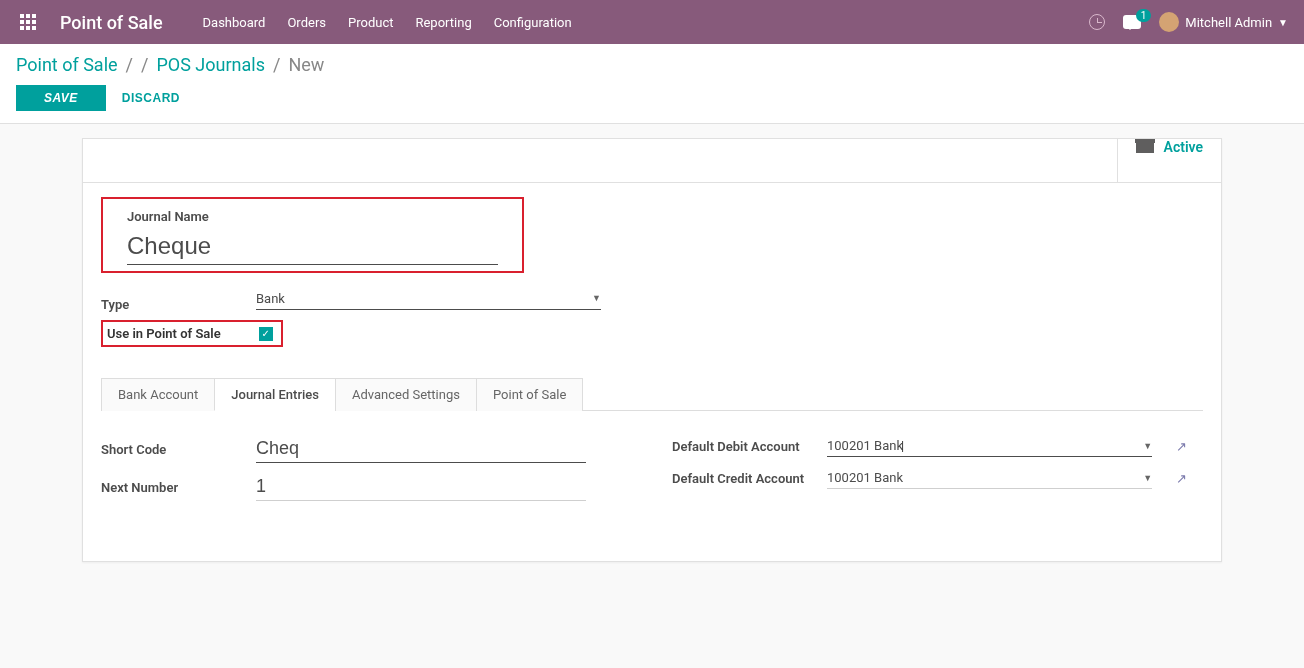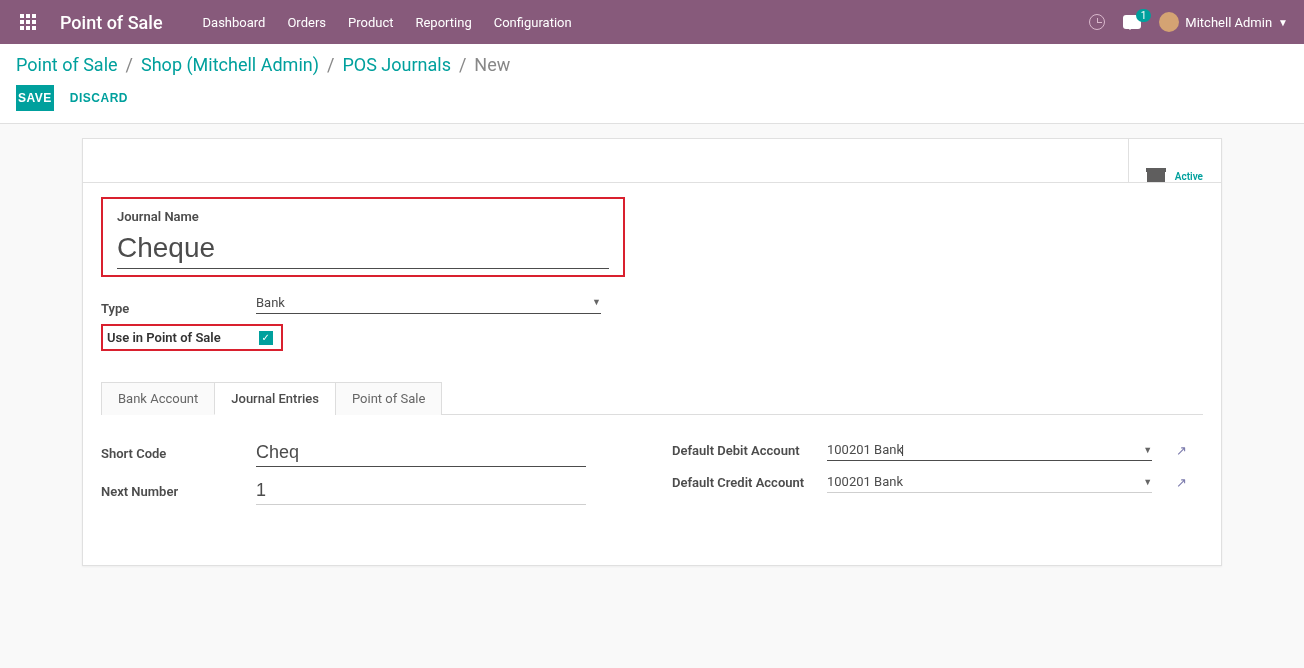--- a/index.html
+++ b/index.html
@@ -85,25 +85,26 @@
     }
     .breadcrumb { display: flex; align-items: center; gap: 8px; font-size: 18px; margin-bottom: 10px; }
     .breadcrumb a { color: #00a09d; text-decoration: none; }
     .breadcrumb .sep { color: #888; }
     .breadcrumb .current { color: #888; }
     .action-buttons { display: flex; gap: 8px; align-items: center; }
     .btn-save {
       background: #00a09d;
       color: #fff;
       border: none;
-      padding: 6px 2px;
+      padding: 6px 28px;
       font-size: 12px;
       font-weight: 600;
       letter-spacing: 0.5px;
       cursor: pointer;
+      font-style: italic;
     }
     .btn-discard {
       background: transparent;
       color: #00a09d;
       border: none;
       padding: 6px 8px;
       font-size: 12px;
       font-weight: 600;
       letter-spacing: 0.5px;
       cursor: pointer;
@@ -117,58 +118,58 @@
     }
     .status-bar {
       border-bottom: 1px solid #e0e0e0;
       display: flex;
       justify-content: flex-end;
       height: 44px;
     }
     .active-btn {
       border-left: 1px solid #e0e0e0;
       display: flex;
-      align-items: flex-end;
+      align-items: flex-start;
       gap: 10px;
       padding: 0 18px;
       color: #00a09d;
       font-weight: 600;
-      font-size: 10px;
+      font-size: 14px;
       cursor: pointer;
     }
     .archive-icon {
       width: 18px; height: 14px;
       background: #5f5e5e;
       position: relative;
     }
     .archive-icon::before {
       content: ""; position: absolute;
       top: 0; left: -1px; right: -1px;
       height: 4px;
       background: #5f5e5e;
     }
     .form-body { padding: 14px 18px 50px; }
     .highlight-box {
       border: 2px solid #d9202e;
-      padding: 10px 14px 6px;
-      width: 524px;
+      padding: 10px 24px 6px;
+      width: 423px;
       margin-bottom: 12px;
     }
     .field-label {
       font-size: 13px;
       font-weight: 600;
       color: #4c4c4c;
       margin-bottom: 4px;
       display: block;
     }
     .big-input {
       width: 100%;
       border: none;
       border-bottom: 1px solid #4c4c4c;
-      font-size: 28px;
+      font-size: 24px;
       color: #4c4c4c;
       padding: 4px 0;
       outline: none;
       background: transparent;
     }
     .field-row {
       display: flex;
       align-items: center;
       margin-bottom: 8px;
     }
@@ -317,21 +318,20 @@
       <span>Mitchell Admin</span>
       <span class="caret">▼</span>
     </span>
   </div>
 </nav>
 
 <div class="sub-header">
   <div class="breadcrumb">
     <a href="#">Point of Sale</a>
     <span class="sep">/</span>
-    <a href="#">Shop (Mitchell Admin)</a>
     <span class="sep">/</span>
     <a href="#">POS Journals</a>
     <span class="sep">/</span>
     <span class="current">New</span>
   </div>
   <div class="action-buttons">
     <button class="btn-save">SAVE</button>
     <button class="btn-discard">DISCARD</button>
   </div>
 </div>
@@ -359,20 +359,21 @@
     </div>
 
     <div class="highlight-inline">
       <label class="field-label">Use in Point of Sale</label>
       <span class="checkbox">✓</span>
     </div>
 
     <div class="tabs">
       <div class="tab">Bank Account</div>
       <div class="tab active">Journal Entries</div>
+      <div class="tab">Advanced Settings</div>
       <div class="tab">Point of Sale</div>
     </div>
 
     <div class="tab-content">
       <div class="col">
         <div class="form-line">
           <label class="field-label">Short Code</label>
           <input class="text-input" value="Cheq" style="">
         </div>
         <div class="form-line">

